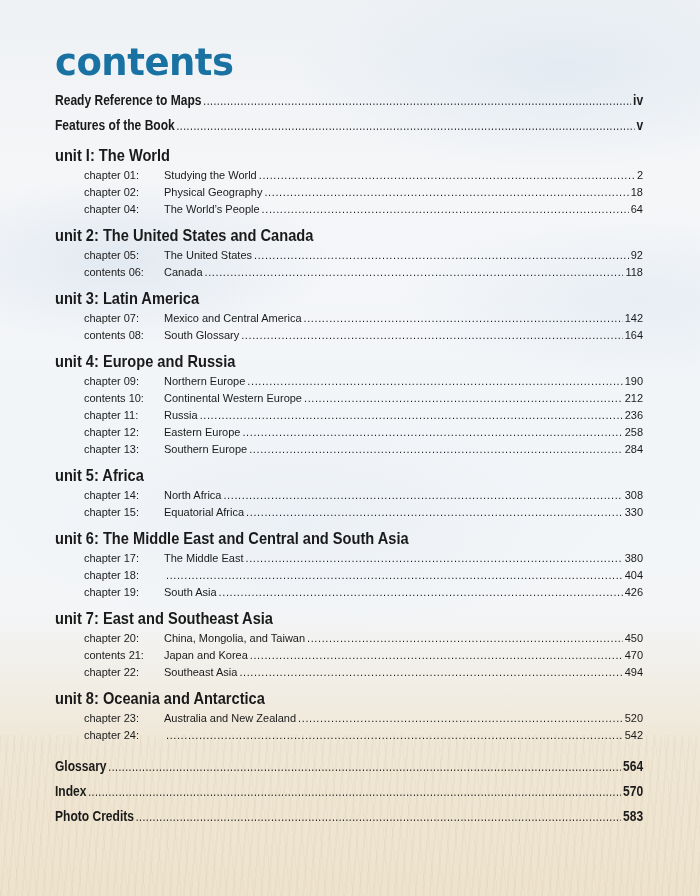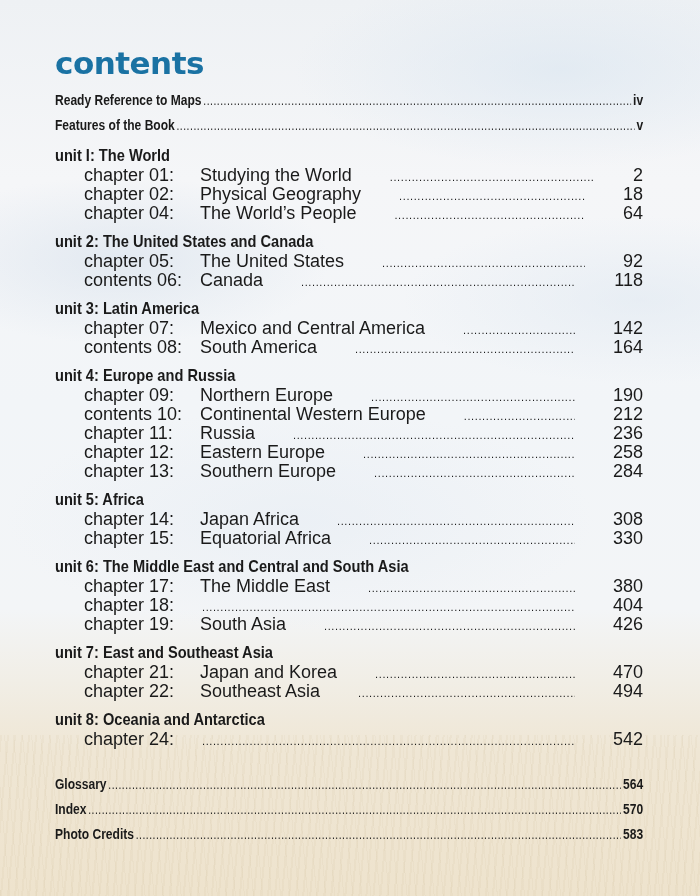--- a/index.html
+++ b/index.html
@@ -17,47 +17,47 @@
   .wheat {
     position: absolute; left: 0; right: 0; top: 735px; bottom: 0;
     background:
       repeating-linear-gradient(95deg, rgba(200,180,140,0.10) 0 2px, rgba(255,255,255,0) 2px 7px),
       repeating-linear-gradient(85deg, rgba(190,170,130,0.08) 0 1px, rgba(255,255,255,0) 1px 9px);
     pointer-events: none;
   }
   .page { position: absolute; left: 55px; top: 44px; width: 588px; }
   .title {
     font-family: "DejaVu Sans", sans-serif; font-weight: bold;
-    font-size: 31px; color: #1a72a3; letter-spacing: -0.5px;
+    font-size: 37px; color: #1a72a3; letter-spacing: -0.5px;
     margin: 0 0 6px 0; line-height: 38px;
   }
   .row { display: flex; align-items: baseline; white-space: nowrap; }
   .row .lead { flex: 1; overflow: hidden; margin: 0 2px; position: relative; }
   .row .lead::after {
     content: "................................................................................................................................................................................................................................................................................................................";
     letter-spacing: 0.6px;
   }
   .front {
     font-family: "Liberation Sans", sans-serif; font-weight: bold;
     font-size: 14px; line-height: 24px; transform: scaleX(0.86); transform-origin: left;
     width: 116.3%;
   }
   .front .lead::after { font-weight: normal; font-size: 12px; }
   .unit-head {
     font-family: "Liberation Sans", sans-serif; font-weight: bold;
     font-size: 17px; line-height: 23px; margin-top: 6px;
     transform: scaleX(0.86); transform-origin: left; white-space: nowrap;
   }
   .chapter {
-    font-size: 18px; line-height: 17px; padding-left: 29px; gap: 36px;
+    font-size: 11px; line-height: 17px; padding-left: 29px;
   }
   .chapter .ch-num { width: 80px; flex: none; }
   .chapter .lead::after { font-size: 11px; }
   .chapter .pg { flex: none; }
-  .back-list { margin-top: 22px; }
+  .back-list { margin-top: 10px; }
 </style>
 </head>
 <body>
 
 <div class="wheat"></div>
 
 <div class="page">
   <h1 class="title">contents</h1>
 
   <div id="front">
@@ -117,21 +117,21 @@
     <div class="unit-head">unit 3: Latin America</div>
     <div class="chapters">
           <div class="row chapter">
     <span class="ch-num">chapter 07:</span>
     <span class="ch-title">Mexico and Central America</span>
     <span class="lead"></span>
     <span class="pg">142</span>
   </div>
           <div class="row chapter">
     <span class="ch-num">contents 08:</span>
-    <span class="ch-title">South America</span>
+    <span class="ch-title">South Glossary</span>
     <span class="lead"></span>
     <span class="pg">164</span>
   </div>
         </div>
   </div>
       <div class="unit">
     <div class="unit-head">unit 4: Europe and Russia</div>
     <div class="chapters">
           <div class="row chapter">
     <span class="ch-num">chapter 09:</span>
@@ -163,21 +163,21 @@
     <span class="lead"></span>
     <span class="pg">284</span>
   </div>
         </div>
   </div>
       <div class="unit">
     <div class="unit-head">unit 5: Africa</div>
     <div class="chapters">
           <div class="row chapter">
     <span class="ch-num">chapter 14:</span>
-    <span class="ch-title">Japan Africa</span>
+    <span class="ch-title">North Africa</span>
     <span class="lead"></span>
     <span class="pg">308</span>
   </div>
           <div class="row chapter">
     <span class="ch-num">chapter 15:</span>
     <span class="ch-title">Equatorial Africa</span>
     <span class="lead"></span>
     <span class="pg">330</span>
   </div>
         </div>
@@ -201,37 +201,49 @@
     <span class="ch-title">South Asia</span>
     <span class="lead"></span>
     <span class="pg">426</span>
   </div>
         </div>
   </div>
       <div class="unit">
     <div class="unit-head">unit 7: East and Southeast Asia</div>
     <div class="chapters">
           <div class="row chapter">
-    <span class="ch-num">chapter 21:</span>
+    <span class="ch-num">chapter 20:</span>
+    <span class="ch-title">China, Mongolia, and Taiwan</span>
+    <span class="lead"></span>
+    <span class="pg">450</span>
+  </div>
+          <div class="row chapter">
+    <span class="ch-num">contents 21:</span>
     <span class="ch-title">Japan and Korea</span>
     <span class="lead"></span>
     <span class="pg">470</span>
   </div>
           <div class="row chapter">
     <span class="ch-num">chapter 22:</span>
     <span class="ch-title">Southeast Asia</span>
     <span class="lead"></span>
     <span class="pg">494</span>
   </div>
         </div>
   </div>
       <div class="unit">
     <div class="unit-head">unit 8: Oceania and Antarctica</div>
     <div class="chapters">
           <div class="row chapter">
+    <span class="ch-num">chapter 23:</span>
+    <span class="ch-title">Australia and New Zealand</span>
+    <span class="lead"></span>
+    <span class="pg">520</span>
+  </div>
+          <div class="row chapter">
     <span class="ch-num">chapter 24:</span>
     <span class="lead"></span>
     <span class="pg">542</span>
   </div>
         </div>
   </div>
     </div>
   <div id="back" class="back-list">
       <div class="row front">
     <span class="lbl">Glossary</span>

